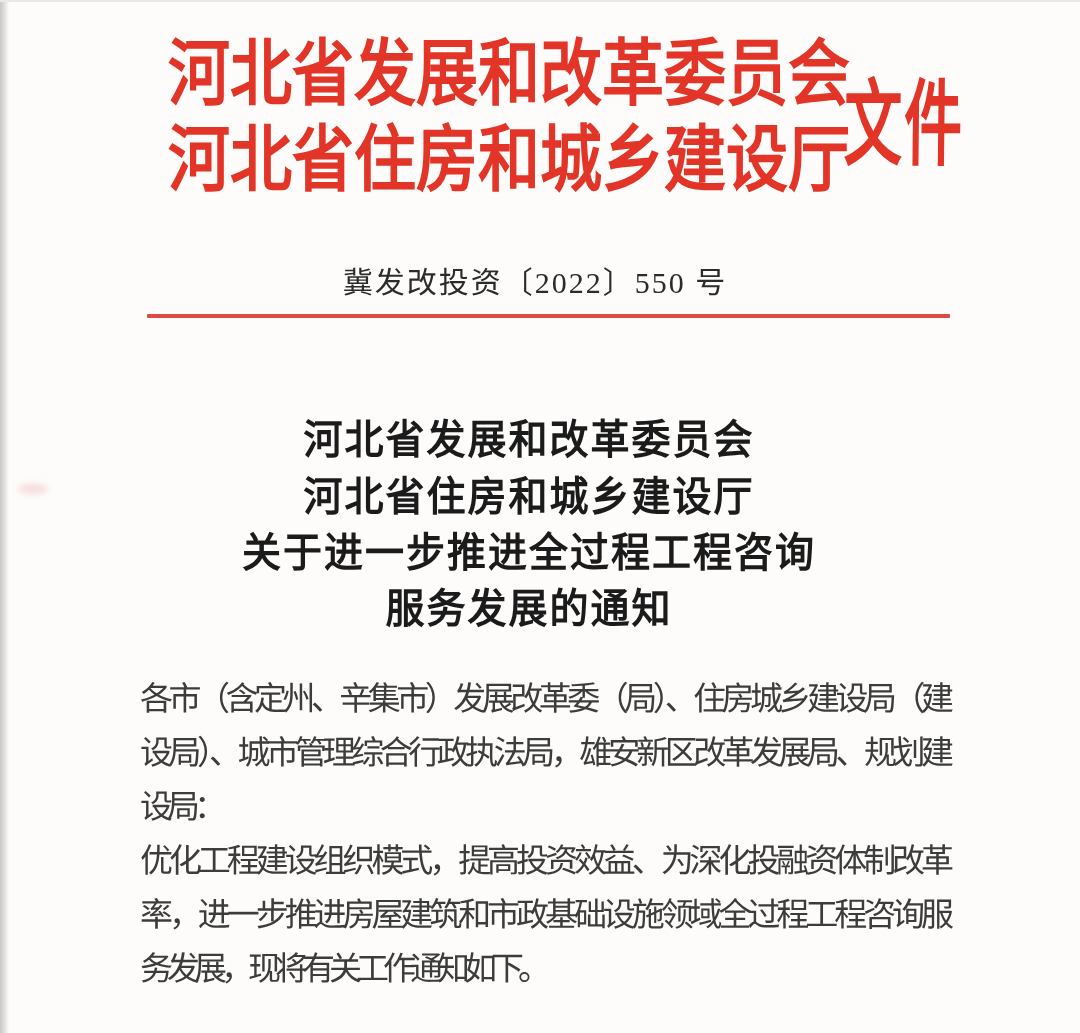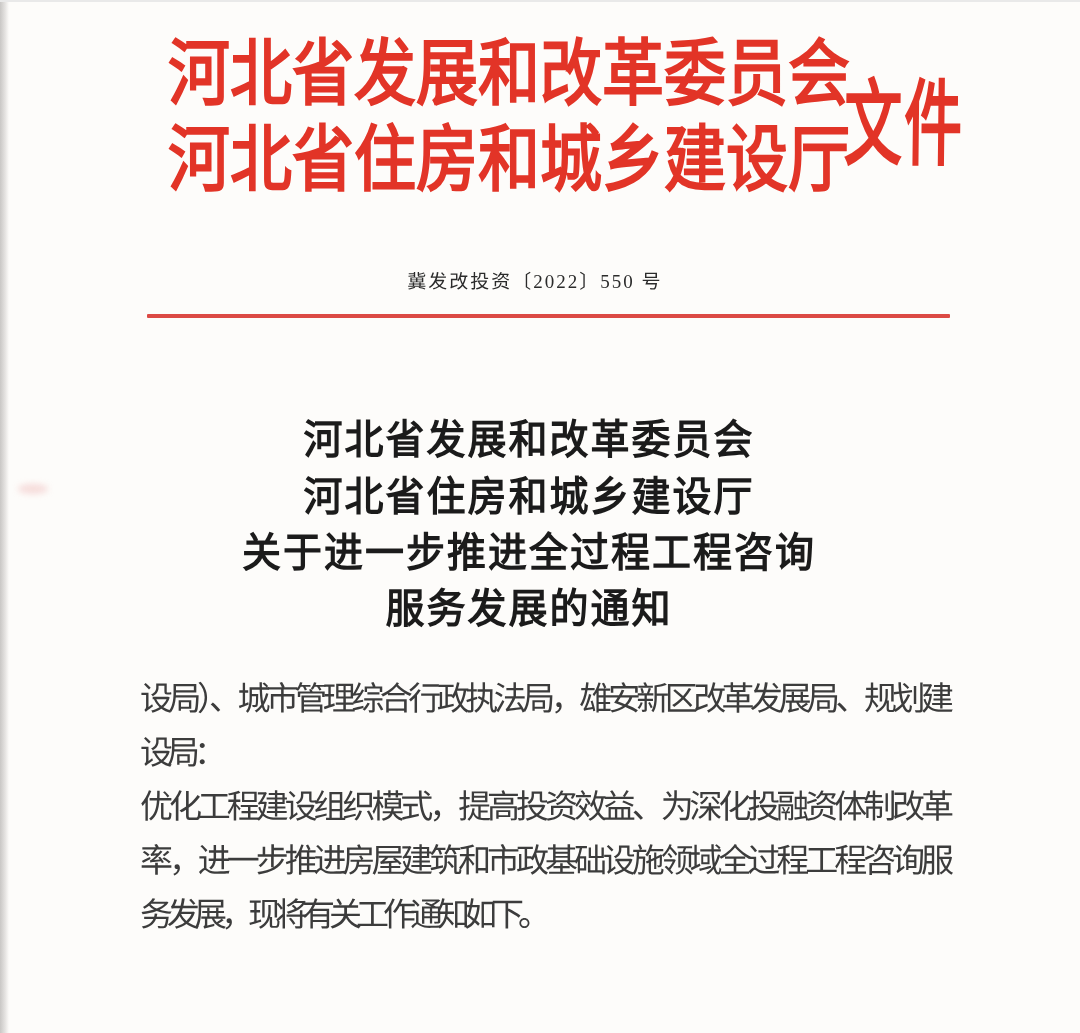--- a/index.html
+++ b/index.html
@@ -50,24 +50,24 @@
     font-size: 58px;
     letter-spacing: 2px;
     transform: scaleY(1.62) skewX(-1deg);
     transform-origin: top left;
     white-space: nowrap;
   }
 
   
   .doc-number {
     position: absolute;
-    left: 0; top: 264px;
+    left: 0; top: 256px;
     width: 1070px;
     text-align: center;
-    font-size: 19px;
+    font-size: 30px;
     letter-spacing: 2px;
     color: #2b2b2b;
     white-space: nowrap;
   }
 
   
   .red-rule {
     position: absolute;
     left: 147px; top: 312px;
     width: 803px; height: 4px;
@@ -137,20 +137,21 @@
   <div class="red-rule"></div>
 
   <div class="title-block">
     <div>河北省发展和改革委员会</div>
     <div>河北省住房和城乡建设厅</div>
     <div>关于进一步推进全过程工程咨询</div>
     <div>服务发展的通知</div>
   </div>
 
   <div class="body-block">
+    <div class="body-line">各市（含定州、辛集市）发展改革委（局）、住房城乡建设局（建</div>
     <div class="body-line">设局）、城市管理综合行政执法局，雄安新区改革发展局、规划建</div>
     <div class="body-line short">设局：</div>
     <div class="body-line">优化工程建设组织模式，提高投资效益、为深化投融资体制改革</div>
     <div class="body-line">率，进一步推进房屋建筑和市政基础设施领域全过程工程咨询服</div>
     <div class="body-line short">务发展，现将有关工作通知如下。</div>
   </div>
 
 </div>
 
 </body></html>

